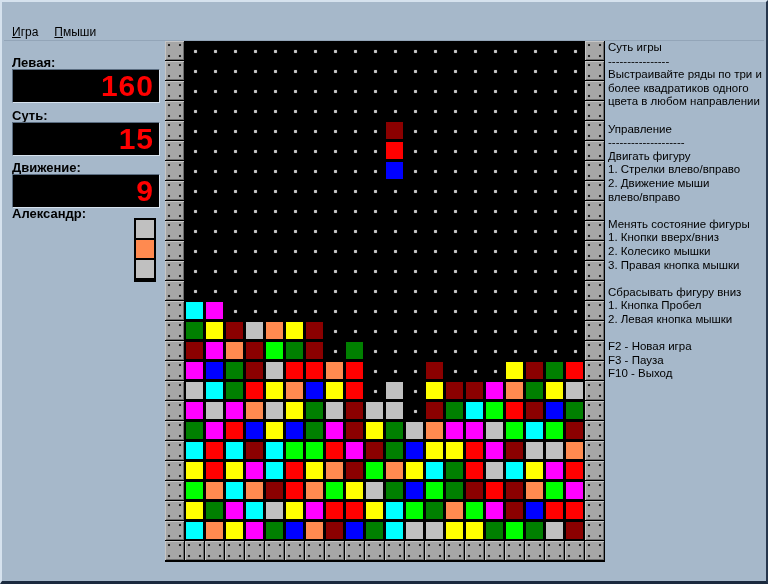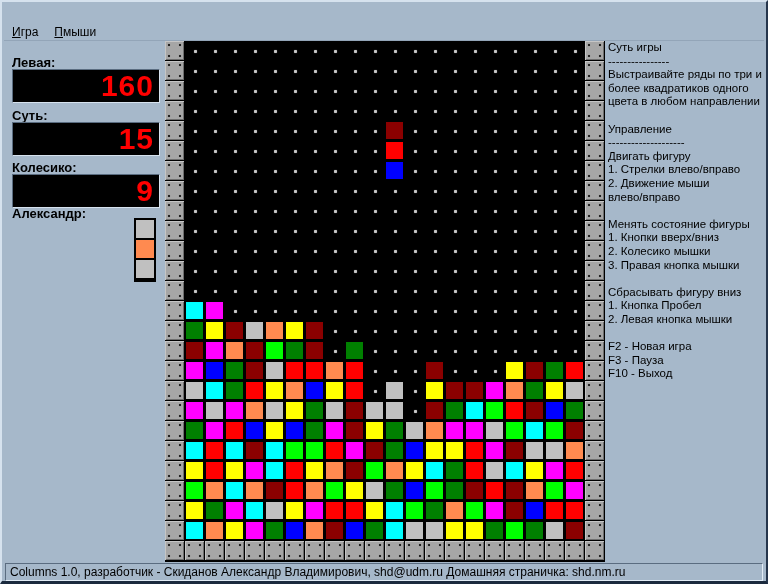--- a/index.html
+++ b/index.html
@@ -96,21 +96,21 @@
   <div class="menubar">
     <span class="menu-item"><u>И</u><span>гра</span></span>
     <span class="menu-item"><u>П</u><span>мыши</span></span>
   </div>
 
   <div class="left-panel">
     <div class="plabel" style="top:14px">Левая:</div>
     <div class="scorebox" style="top:28px">160</div>
     <div class="plabel" style="top:67px">Суть:</div>
     <div class="scorebox" style="top:81px">15</div>
-    <div class="plabel" style="top:119px">Колесико:</div>
+    <div class="plabel" style="top:119px">Движение:</div>
     <div class="scorebox" style="top:133px">9</div>
     <div class="plabel" style="top:165px">Александр:</div>
     <div class="nextpiece">
         <i style="top: 2px; background: rgb(192, 192, 192);"></i>
         <i style="top: 22px; background: rgb(255, 138, 80);"></i>
         <i style="top: 42px; background: rgb(192, 192, 192);"></i>
       </div>
   </div>
 
   <div class="board">
@@ -1091,17 +1091,14 @@
 3. Правая кнопка мышки
 
 Сбрасывать фигуру вниз
 1. Кнопка Пробел
 2. Левая кнопка мышки
 
 F2 - Новая игра
 F3 - Пауза
 F10 - Выход</div>
 
-  <div class="statusbar">
-    <div class="inner">Columns 1.0, разработчик - Скиданов Александр Владимирович, shd@udm.ru Домашняя страничка: shd.nm.ru</div>
-  </div>
 
 </div>
 
 </body></html>

